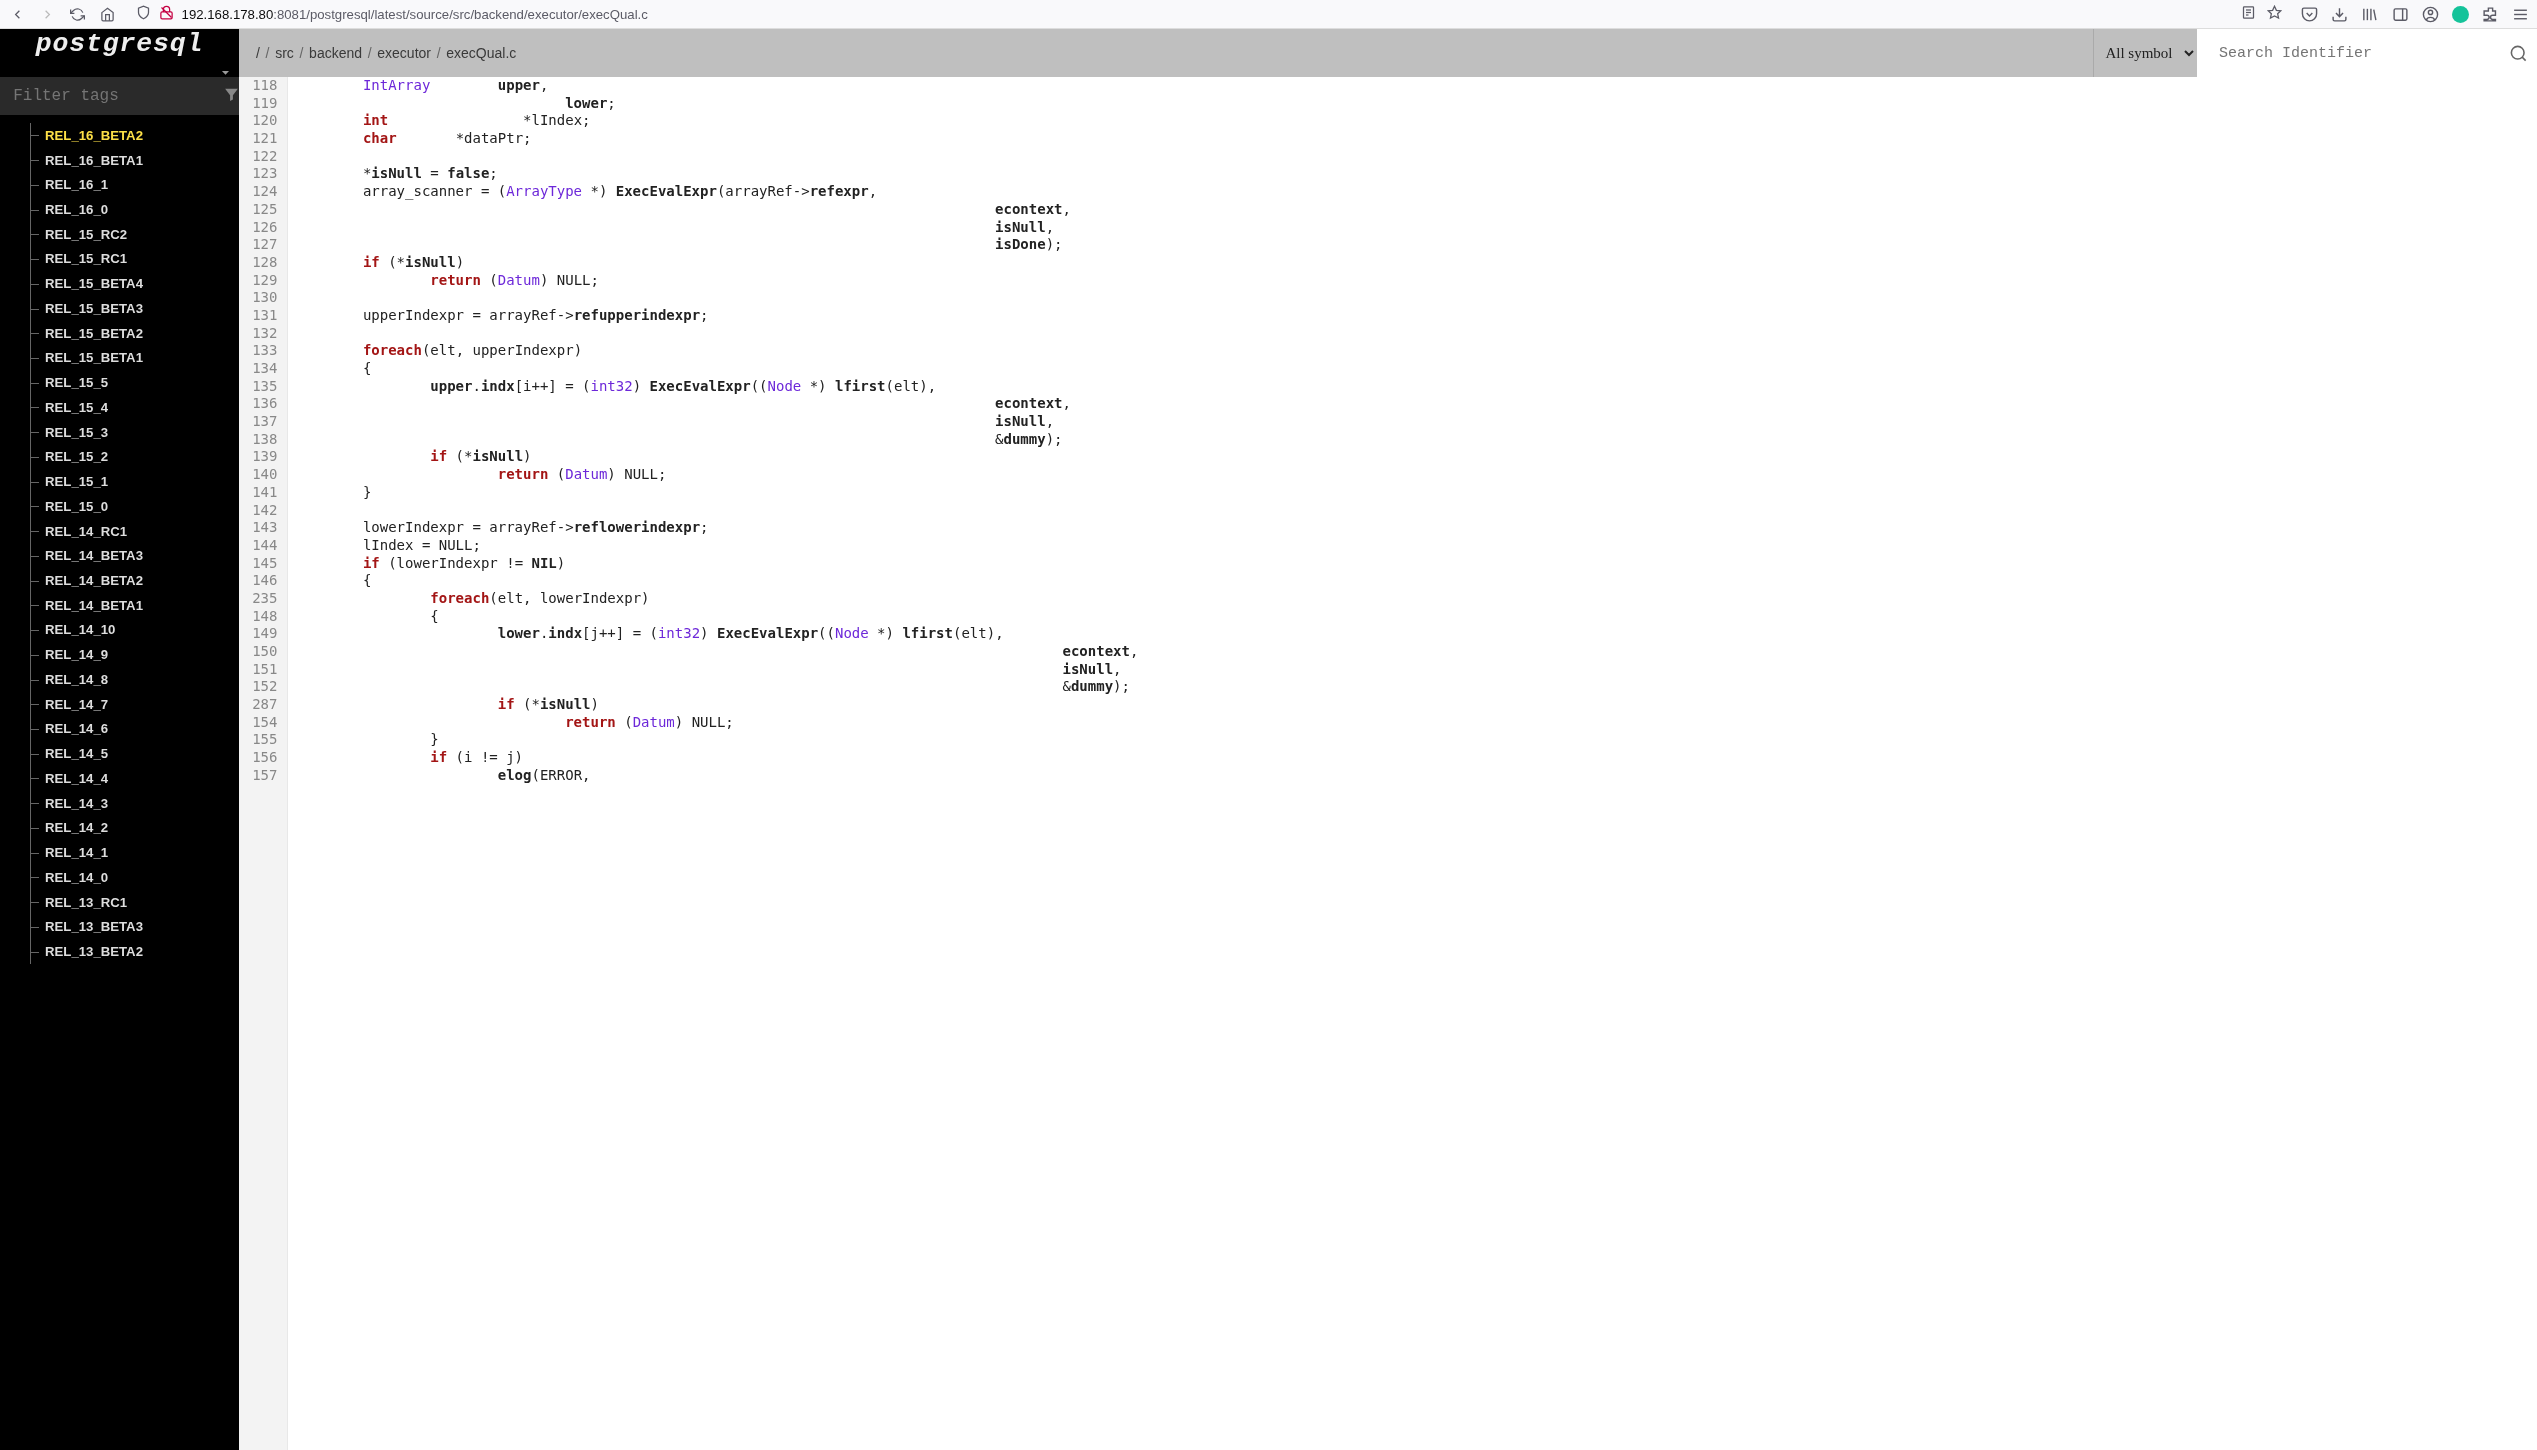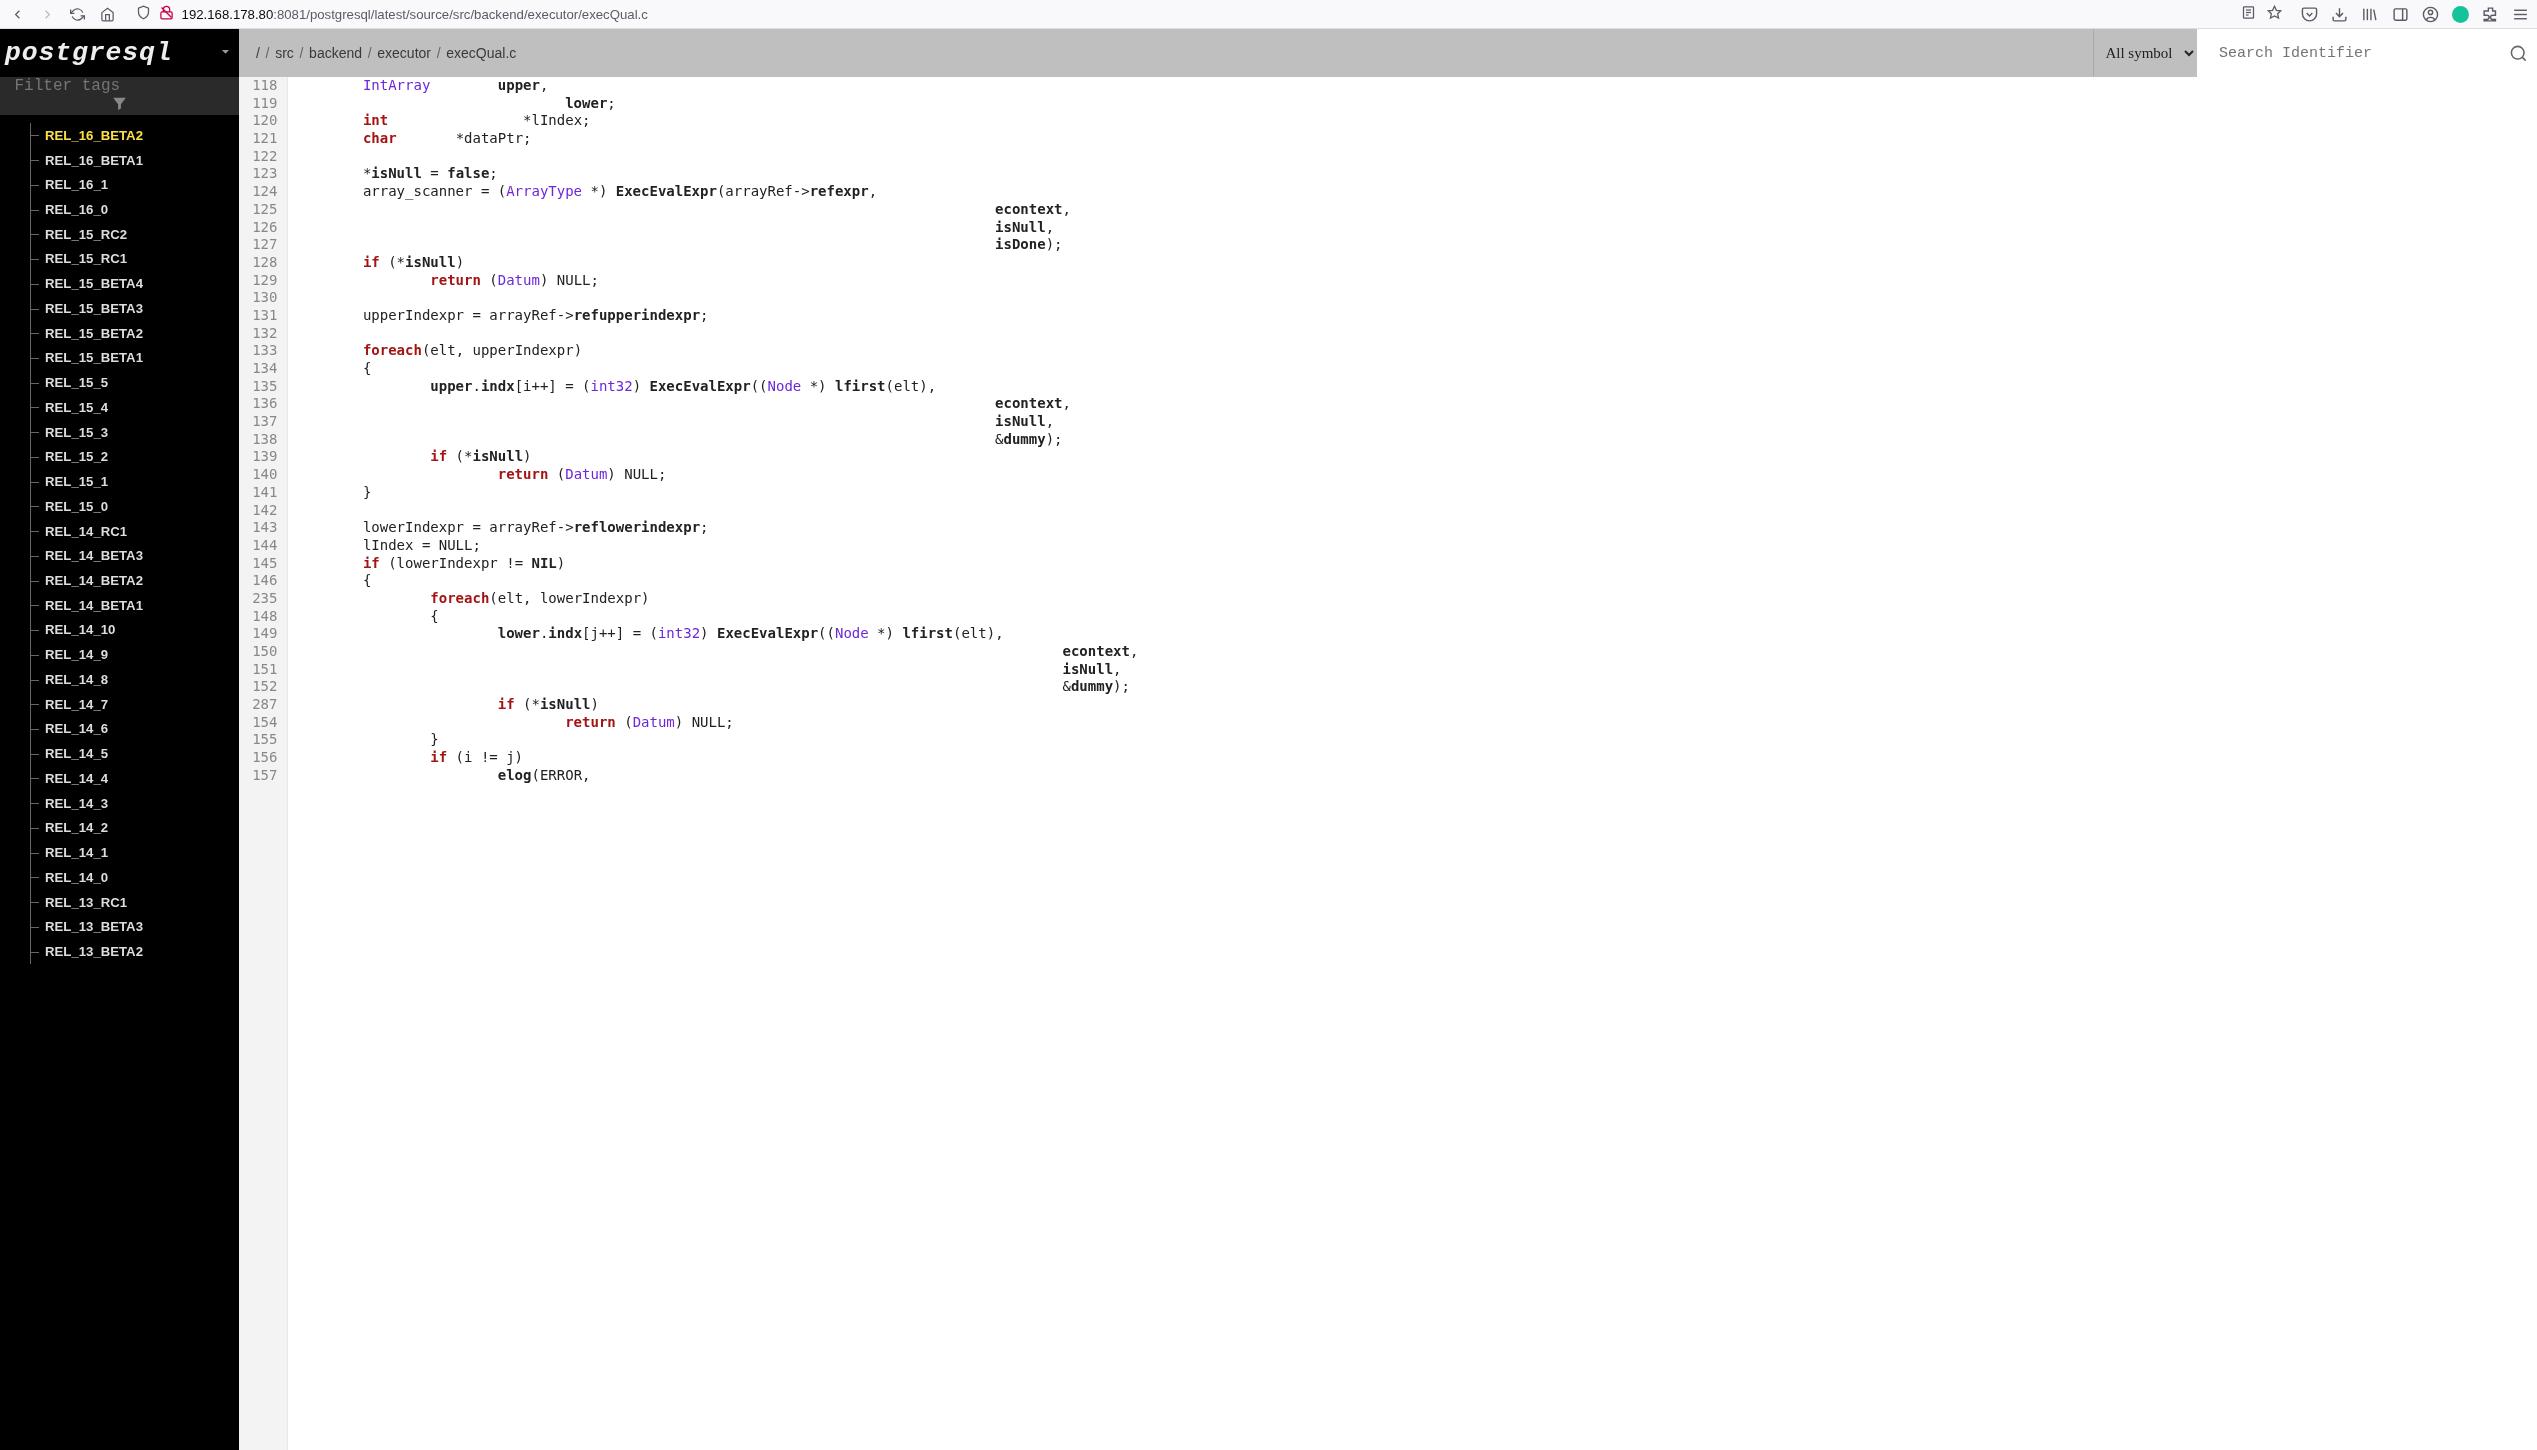--- a/index.html
+++ b/index.html
@@ -11,32 +11,32 @@
 .nav-btn svg { width: 15px; height: 15px; }
 .url-bar { flex: 1; display: flex; align-items: center; gap: 7.6px; padding: 0 7.6px; }
 .url-icons { display: flex; gap: 7.6px; align-items: center; color: #5b5b66; }
 .url-text { color: #5b5b66; font-size: 13.2px; }
 .url-text .host { color: #0c0c0d; }
 .toolbar-right { display: flex; gap: 13.2px; align-items: center; color: #5b5b66; }
 .toolbar-right .icon { width: 17px; height: 17px; display: flex; align-items: center; justify-content: center; }
 .grammarly { width: 17px; height: 17px; border-radius: 50%; background: #15c39a; }
 
 .app-header { height: 48px; display: flex; background: #bfbfbf; }
-.project-name { width: 239px; background: #000; color: #eee; font-family: "Courier New", monospace; font-size: 26.4px; font-style: italic; font-weight: bold; display: flex; align-items: center; padding: 0 5px; letter-spacing: 0.9px; }
+.project-name { width: 239px; background: #000; color: #eee; font-family: "Courier New", monospace; font-size: 26.4px; font-style: italic; font-weight: bold; display: flex; align-items: center; padding: 0 5px; letter-spacing: 0.9px; flex-direction: column; }
 .project-name .dropdown { margin-left: auto; color: #999; }
 .breadcrumb { flex: 1; display: flex; align-items: center; padding: 0 17px; color: #3a3a3a; font-size: 14px; background: #bfbfbf; }
 .breadcrumb .sep { margin: 0 5.7px; color: #666; }
 .breadcrumb a { color: #3a3a3a; text-decoration: none; }
 .search-area { display: flex; align-items: center; }
 .symbol-select { background: #bfbfbf; border: none; font-family: Liberation Serif, serif; font-size: 15px; padding: 0 7.6px; height: 48px; color: #222; border-left: 0.9px solid #aaa; }
 .search-input { height: 48px; width: 302px; border: none; background: #fff; font-family: "Courier New", monospace; font-size: 15px; padding: 0 22px; outline: none; }
 .search-btn { width: 38px; height: 48px; background: #fff; border: none; display: flex; align-items: center; justify-content: center; color: #666; }
 .search-btn svg { width: 19px; height: 19px; }
 
-.filter-bar { height: 38px; background: #2a2a2a; display: flex; align-items: center; padding: 0 13.2px; flex-direction: column; }
+.filter-bar { height: 38px; background: #2a2a2a; display: flex; align-items: center; padding: 0 13.2px; }
 .filter-input { flex: 1; background: transparent; border: none; color: #aaa; font-family: "Courier New", monospace; font-size: 16px; outline: none; }
 .filter-icon { color: #888; }
 
 .main { display: flex; height: calc(100vh - 29px - 48px); }
 .sidebar { width: 239px; background: #000; color: #ddd; overflow-y: auto; font-family: -apple-system, sans-serif; font-size: 13.2px; font-weight: 600; display: flex; flex-direction: column; }
 .tag-list { flex: 1; overflow: hidden; }
 .tag-item { padding: 2.8px 0 2.8px 45px; position: relative; cursor: pointer; white-space: nowrap; line-height: 1.45; }
 .tag-item::before { content: ""; position: absolute; left: 30px; top: 50%; width: 9.4px; height: 0.9px; background: #666; }
 .tag-item::after { content: ""; position: absolute; left: 30px; top: 0; bottom: 0; width: 0.9px; background: #666; }
 .tag-item.cut { color: #fde047; margin-top: 8px; }

